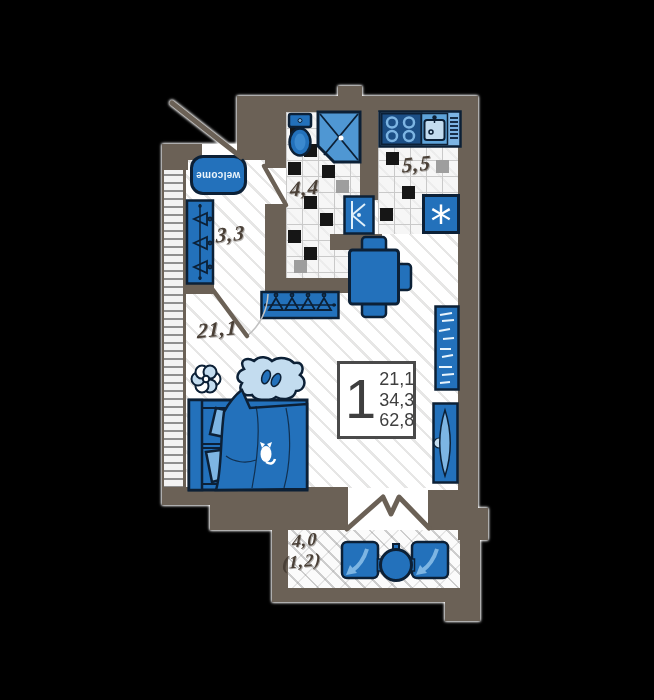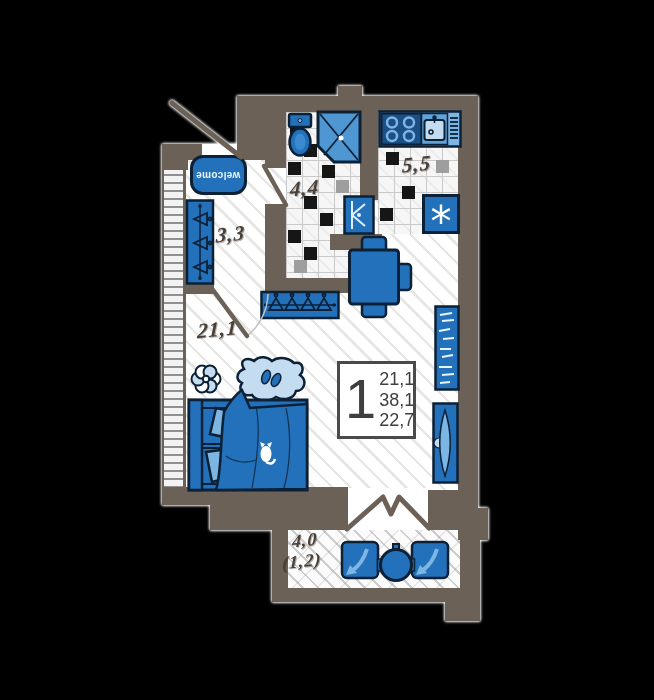--- a/index.html
+++ b/index.html
@@ -281,22 +281,22 @@
   <div class="area-label" style="left:402px;top:152px;">5,5</div>
   <div class="area-label" style="left:216px;top:222px;">3,3</div>
   <div class="area-label" style="left:197px;top:317px;">21,1</div>
   <div class="area-label small" style="left:292px;top:530px;">4,0</div>
   <div class="area-label small" style="left:282px;top:551px;">(1,2)</div>
 
   <div class="info-box">
     <div class="info-rooms">1</div>
     <div class="info-areas">
       <span>21,1</span>
-      <span>38,1</span>
-      <span>22,7</span>
+      <span>34,3</span>
+      <span>62,8</span>
     </div>
   </div>
 
   <svg class="abs" style="left:0;top:0;pointer-events:none;" width="654" height="700" viewBox="0 0 654 700">
     <line x1="241" y1="157" x2="172" y2="103" stroke="var(--wall)" stroke-width="5" stroke-linecap="round"></line>
     <path d="M247,336 A56,56 0 0 0 268,294" stroke="#c2c2c2" stroke-width="1.5" fill="none"></path>
     <line x1="213" y1="290" x2="247" y2="336" stroke="var(--wall)" stroke-width="4.5" stroke-linecap="round"></line>
     <line x1="286" y1="205" x2="264" y2="166" stroke="var(--wall)" stroke-width="4.5" stroke-linecap="round"></line>
     <path d="M347,529 L383,497 L391,514 L399,497 L429,528" stroke="var(--wall)" stroke-width="5" fill="none" stroke-linejoin="round" stroke-linecap="round"></path>
   </svg>

